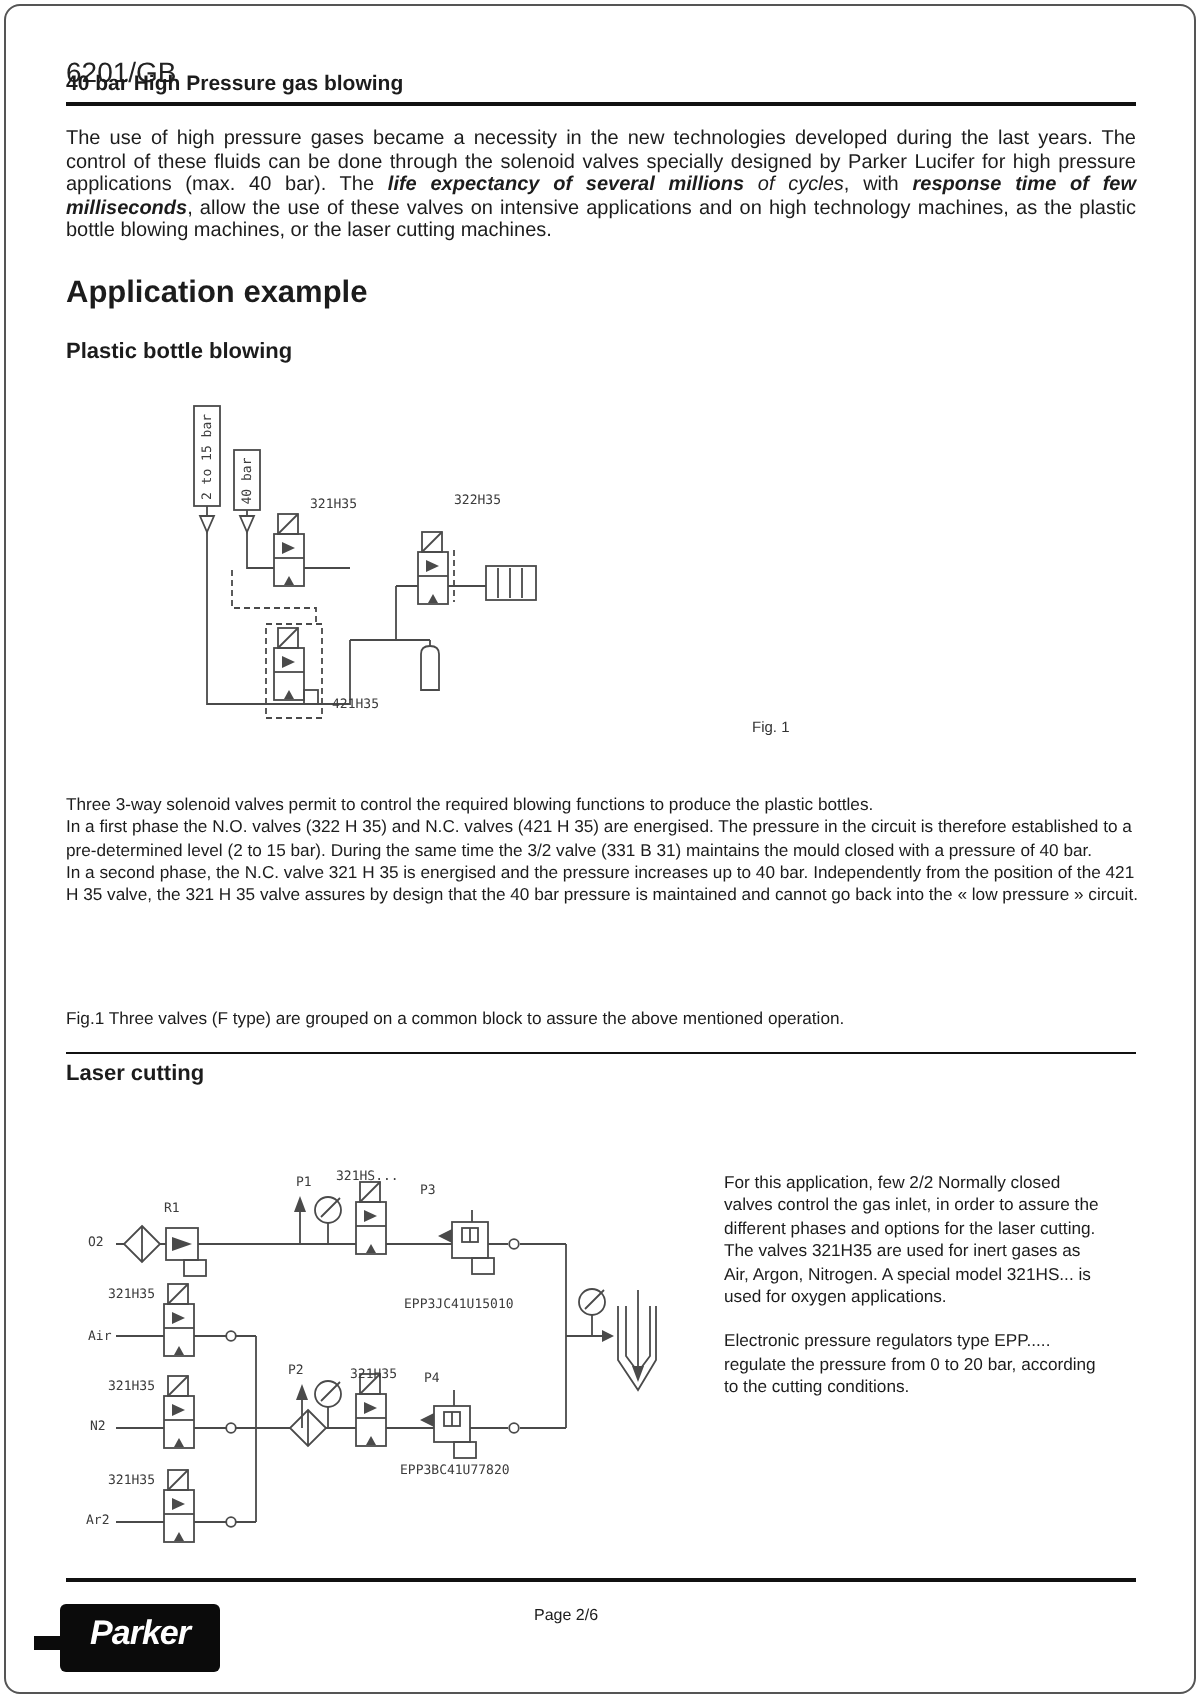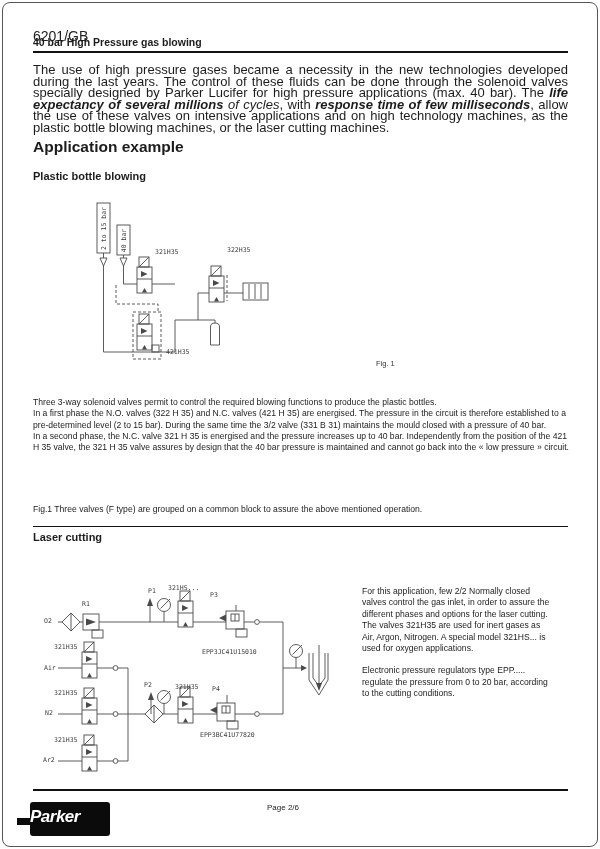--- a/index.html
+++ b/index.html
@@ -7,42 +7,42 @@
         font-family:"Liberation Sans",sans-serif;color:#1c1c1c;}
   .page-border{position:absolute;left:2px;top:2px;right:2px;bottom:2px;
         border:1px solid #555;border-radius:8px;pointer-events:none;}
   .abs{position:absolute;}
   .doc-num{left:33px;top:28px;font-size:14px;color:#222;}
   .doc-title{left:33px;top:36px;width:535px;text-align:left;font-size:10.5px;font-weight:bold;}
   .rule{position:absolute;left:33px;width:535px;background:#111;}
   .rule-header{top:51px;height:2px;}
   .rule-section{top:526px;height:1px;}
   .rule-footer{top:789px;height:2px;}
-  .intro{left:33px;top:64px;width:535px;font-size:13px;line-height:11.5px;text-align:justify;}
+  .intro{left:33px;top:64px;width:535px;font-size:10px;line-height:11.5px;text-align:justify;}
   .bi{font-weight:bold;font-style:italic;}
   .it{font-style:italic;}
   .h1{left:33px;top:138px;font-size:15.5px;font-weight:bold;}
   .h2{left:33px;top:170px;font-size:11px;font-weight:bold;}
   .h2-laser{left:33px;top:531px;font-size:11px;font-weight:bold;}
   .body1{left:33px;top:397px;width:542px;font-size:8.6px;line-height:11.3px;}
   .body1 p{margin:0;}
   .fig-note{left:33px;top:504px;width:535px;font-size:8.6px;}
   .laser-col{left:362px;top:586px;width:192px;font-size:8.6px;line-height:11.4px;}
   .laser-col p{margin:0 0 11px 0;}
   .fig-caption{left:376px;top:359px;font-size:7.5px;color:#333;}
   .dlabel{position:absolute;font-family:"DejaVu Sans Mono",monospace;font-size:6.5px;
           color:#3c3c3c;white-space:nowrap;}
   .vlabel{position:absolute;font-family:"DejaVu Sans Mono",monospace;font-size:6.5px;
           color:#3c3c3c;text-align:center;transform:rotate(-90deg);line-height:13px;}
   svg{position:absolute;overflow:visible;}
   .footer-page{left:233px;top:803px;width:100px;text-align:center;font-size:8px;}
   .footer-addr{left:422px;top:797px;font-size:7.6px;line-height:11px;color:#222;}
   .logo-box{left:30px;top:802px;width:80px;height:34px;background:#0b0b0b;border-radius:3px;}
   .logo-bar{left:17px;top:818px;width:18px;height:7px;background:#0b0b0b;}
-  .logo-text{position:absolute;left:0;top:5px;width:80px;text-align:left;color:#fff;
+  .logo-text{position:absolute;left:0;top:5px;width:80px;text-align:center;color:#fff;
         font-size:17px;font-weight:bold;font-style:italic;letter-spacing:-0.5px;}
 </style>
 </head>
 <body>
 
 <div class="page">
   <div class="page-border"></div>
 
   <div class="abs doc-num">6201/GB</div>
   <div class="abs doc-title">40 bar High Pressure gas blowing</div>

